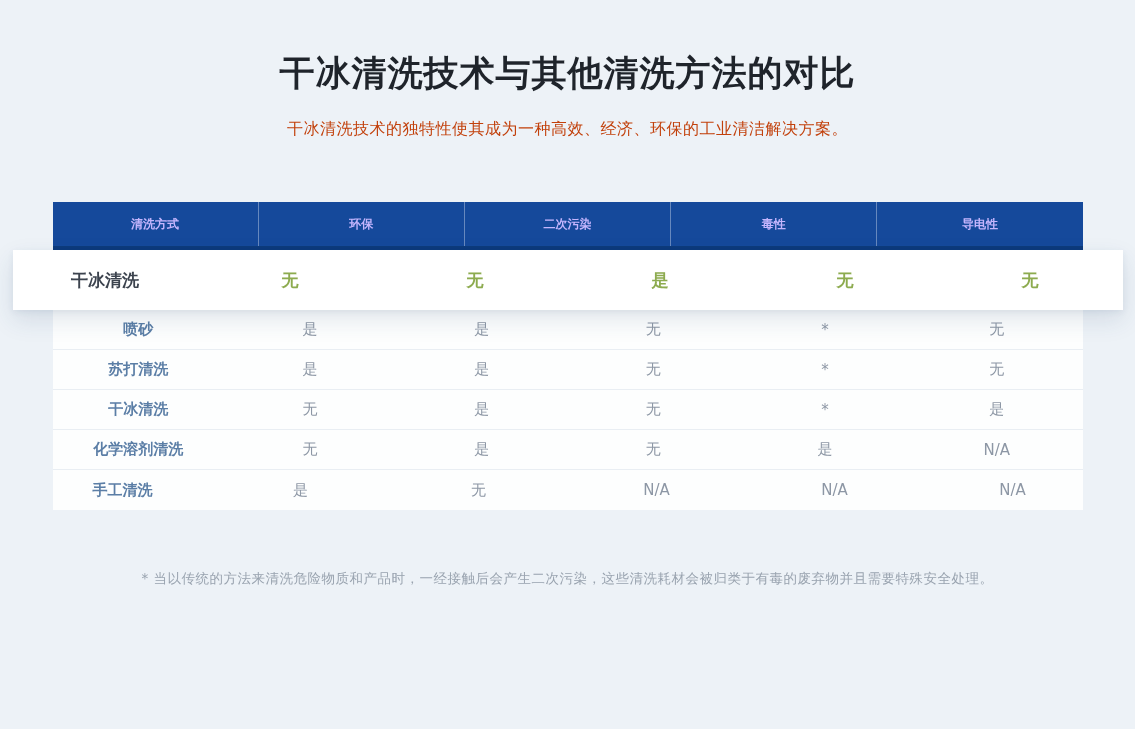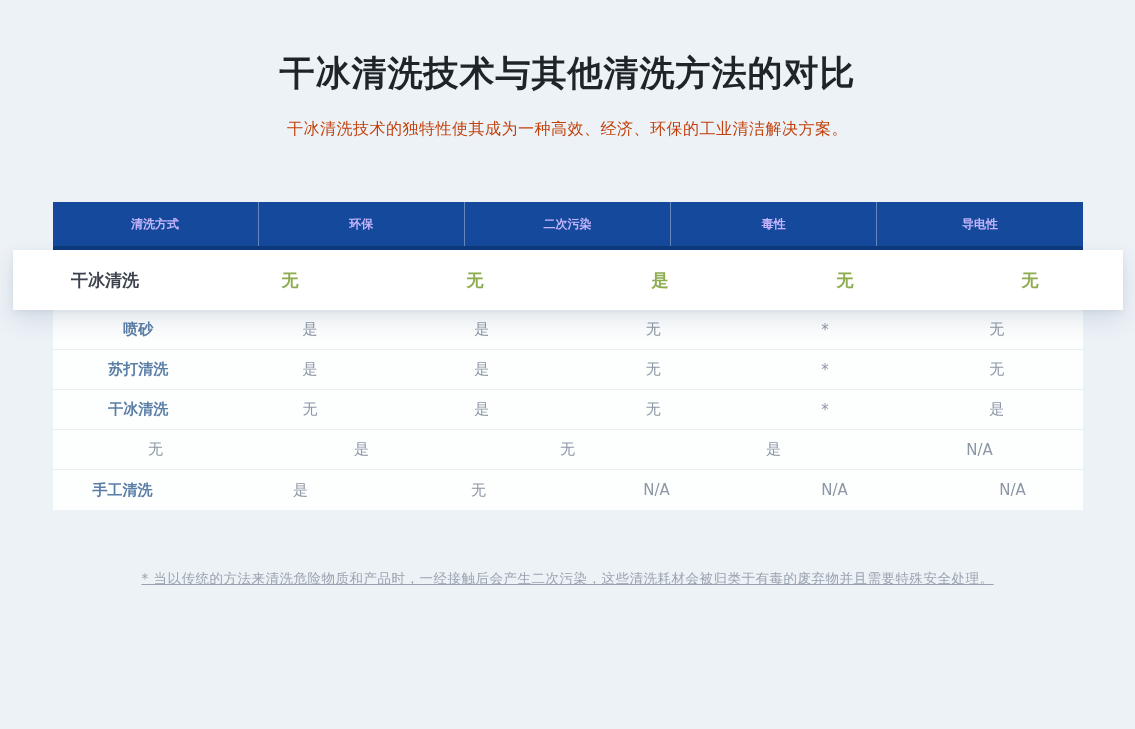--- a/index.html
+++ b/index.html
@@ -89,21 +89,20 @@
   }
   .trow.highlight .cell.label { color: #3c434e; }
   .trow.highlight .cell.val { color: #8dab4f; }
 
   .footnote {
     text-align: center;
     font-size: 13.5px;
     color: #99a3af;
     margin-top: 60px;
     letter-spacing: 0.5px;
-    text-decoration: underline;
   }
 </style>
 </head>
 <body>
 
 <div class="page">
 
   <h1 class="page-title">干冰清洗技术与其他清洗方法的对比</h1>
   <div class="page-subtitle">干冰清洗技术的独特性使其成为一种高效、经济、环保的工业清洁解决方案。</div>
 
@@ -149,20 +148,21 @@
       <div class="trow">
         <div class="cell label">干冰清洗</div>
         <div class="cell">无</div>
         <div class="cell">是</div>
         <div class="cell">无</div>
         <div class="cell">*</div>
         <div class="cell">是</div>
       </div>
 
       <div class="trow">
+        <div class="cell label">化学溶剂清洗</div>
         <div class="cell">无</div>
         <div class="cell">是</div>
         <div class="cell">无</div>
         <div class="cell">是</div>
         <div class="cell">N/A</div>
       </div>
 
       <div class="trow">
         <div class="cell label">手工清洗</div>
         <div class="cell">是</div>

